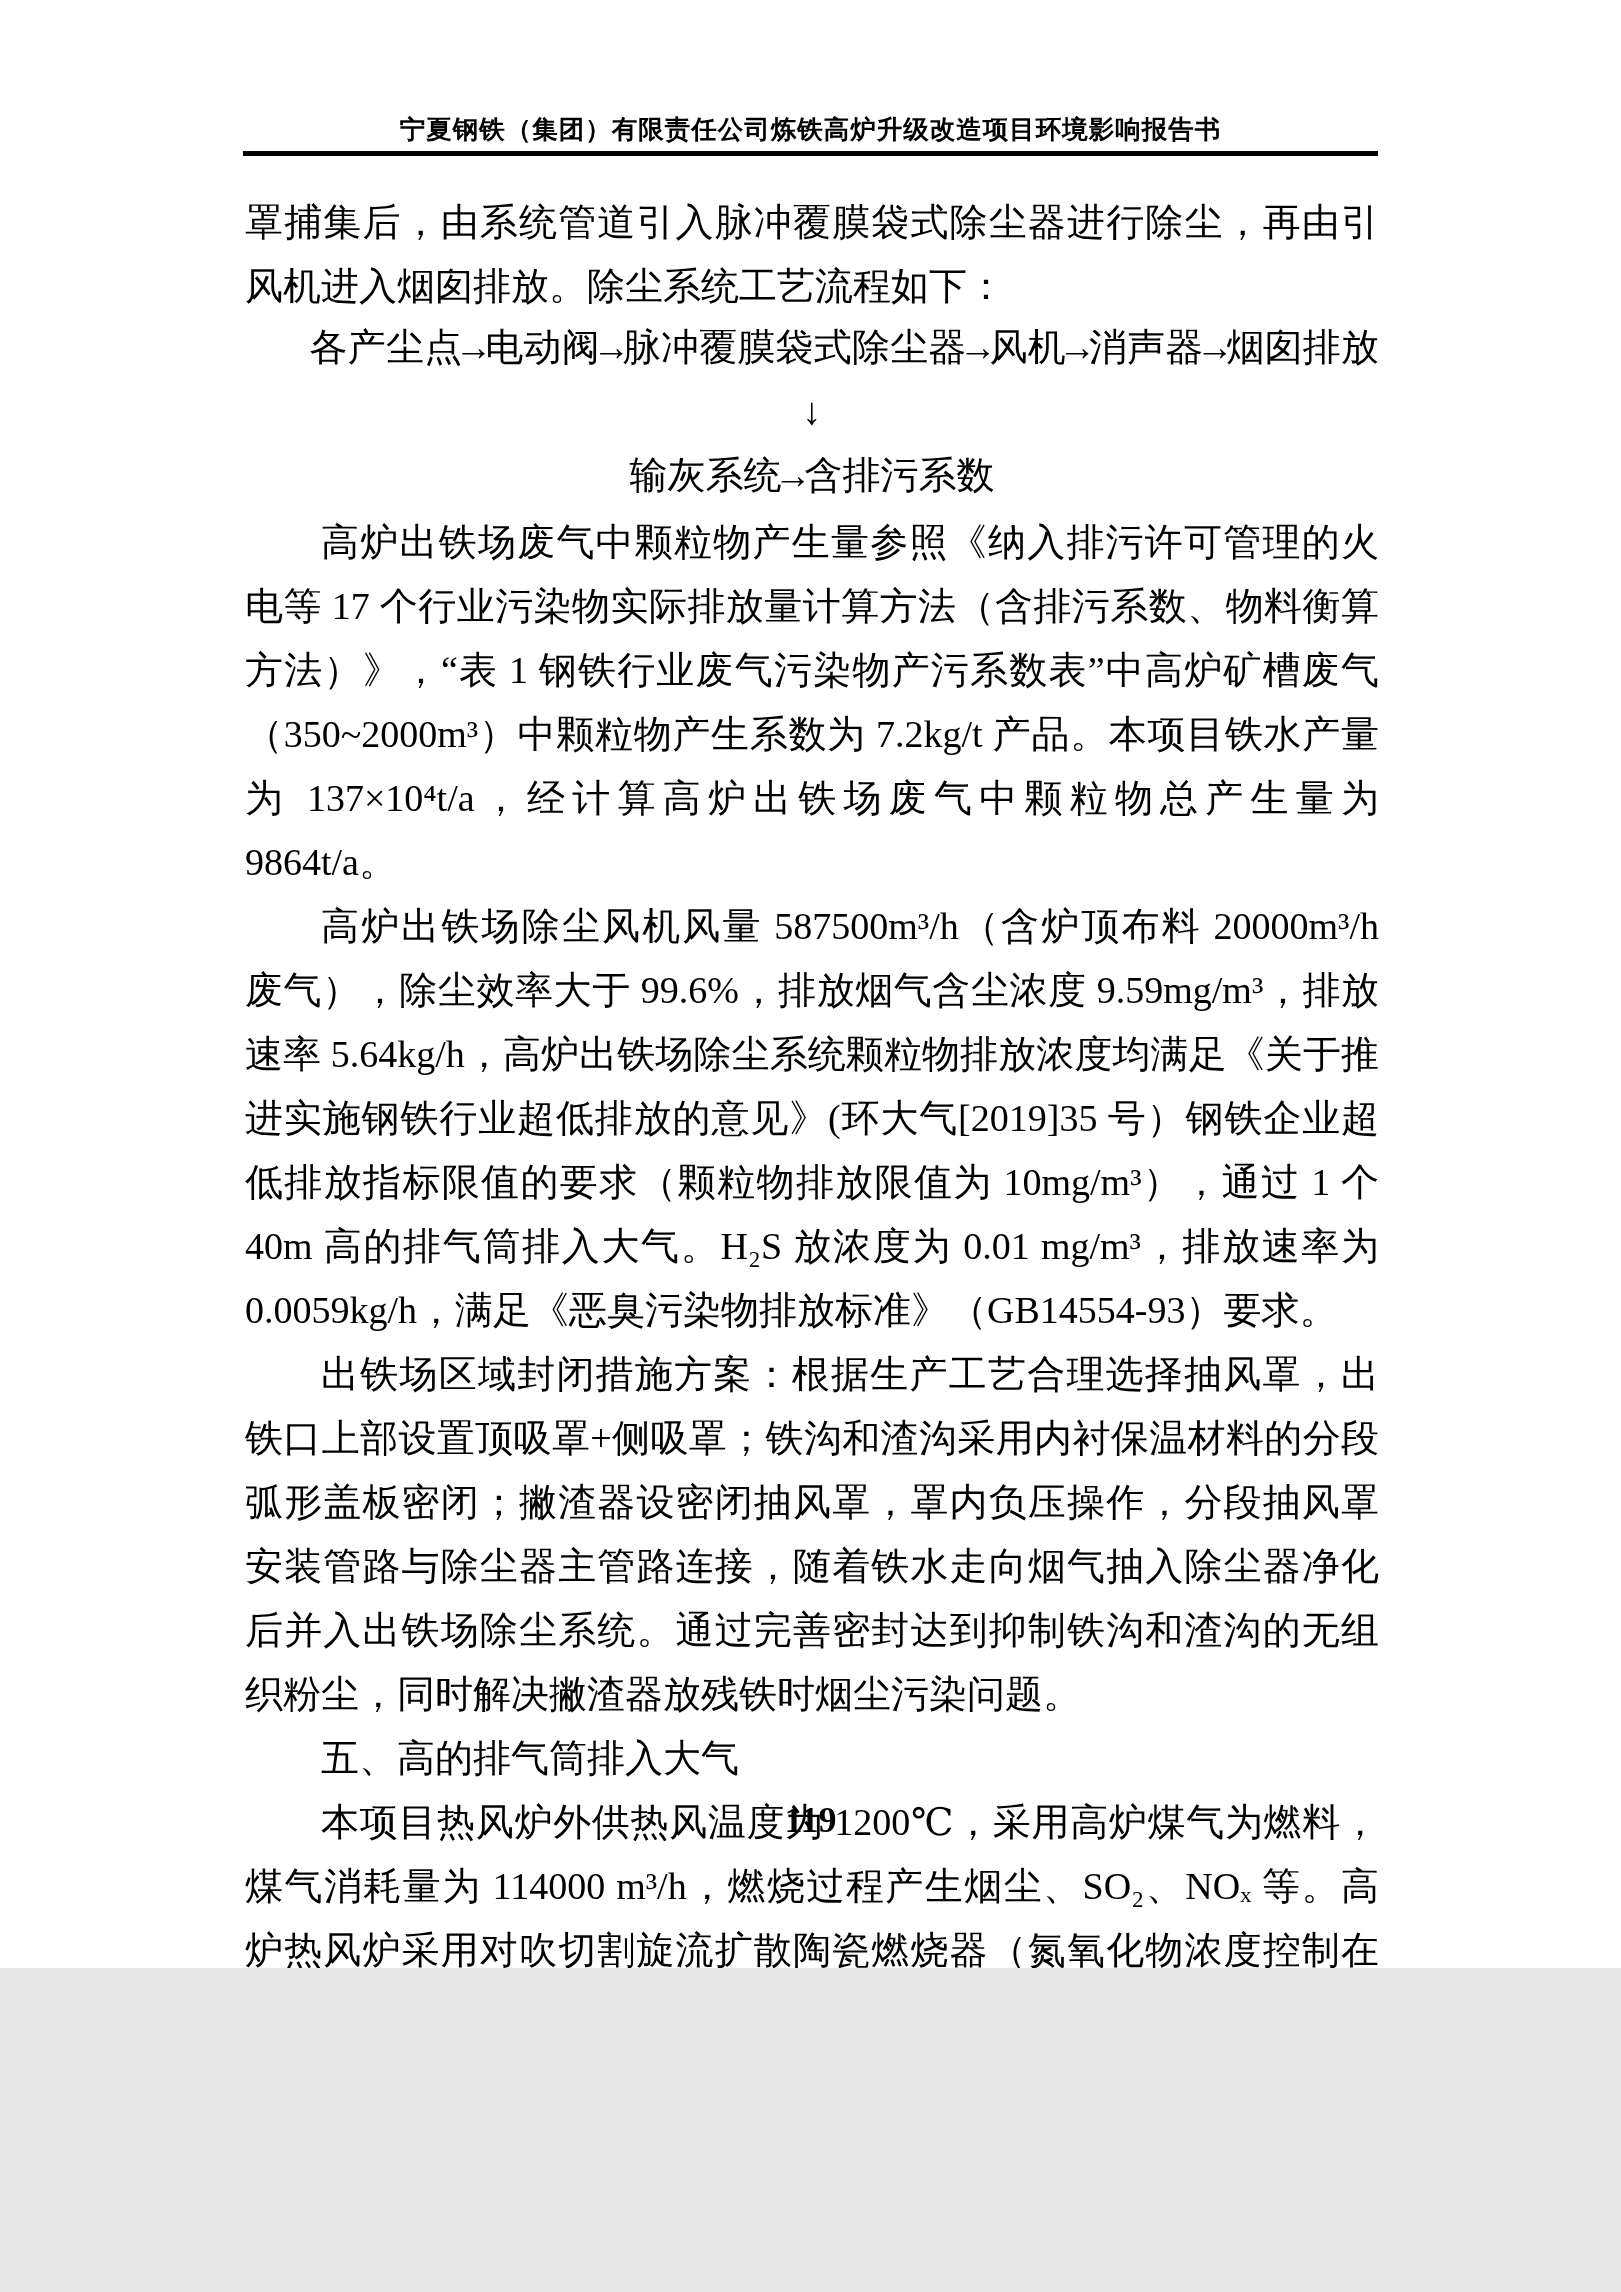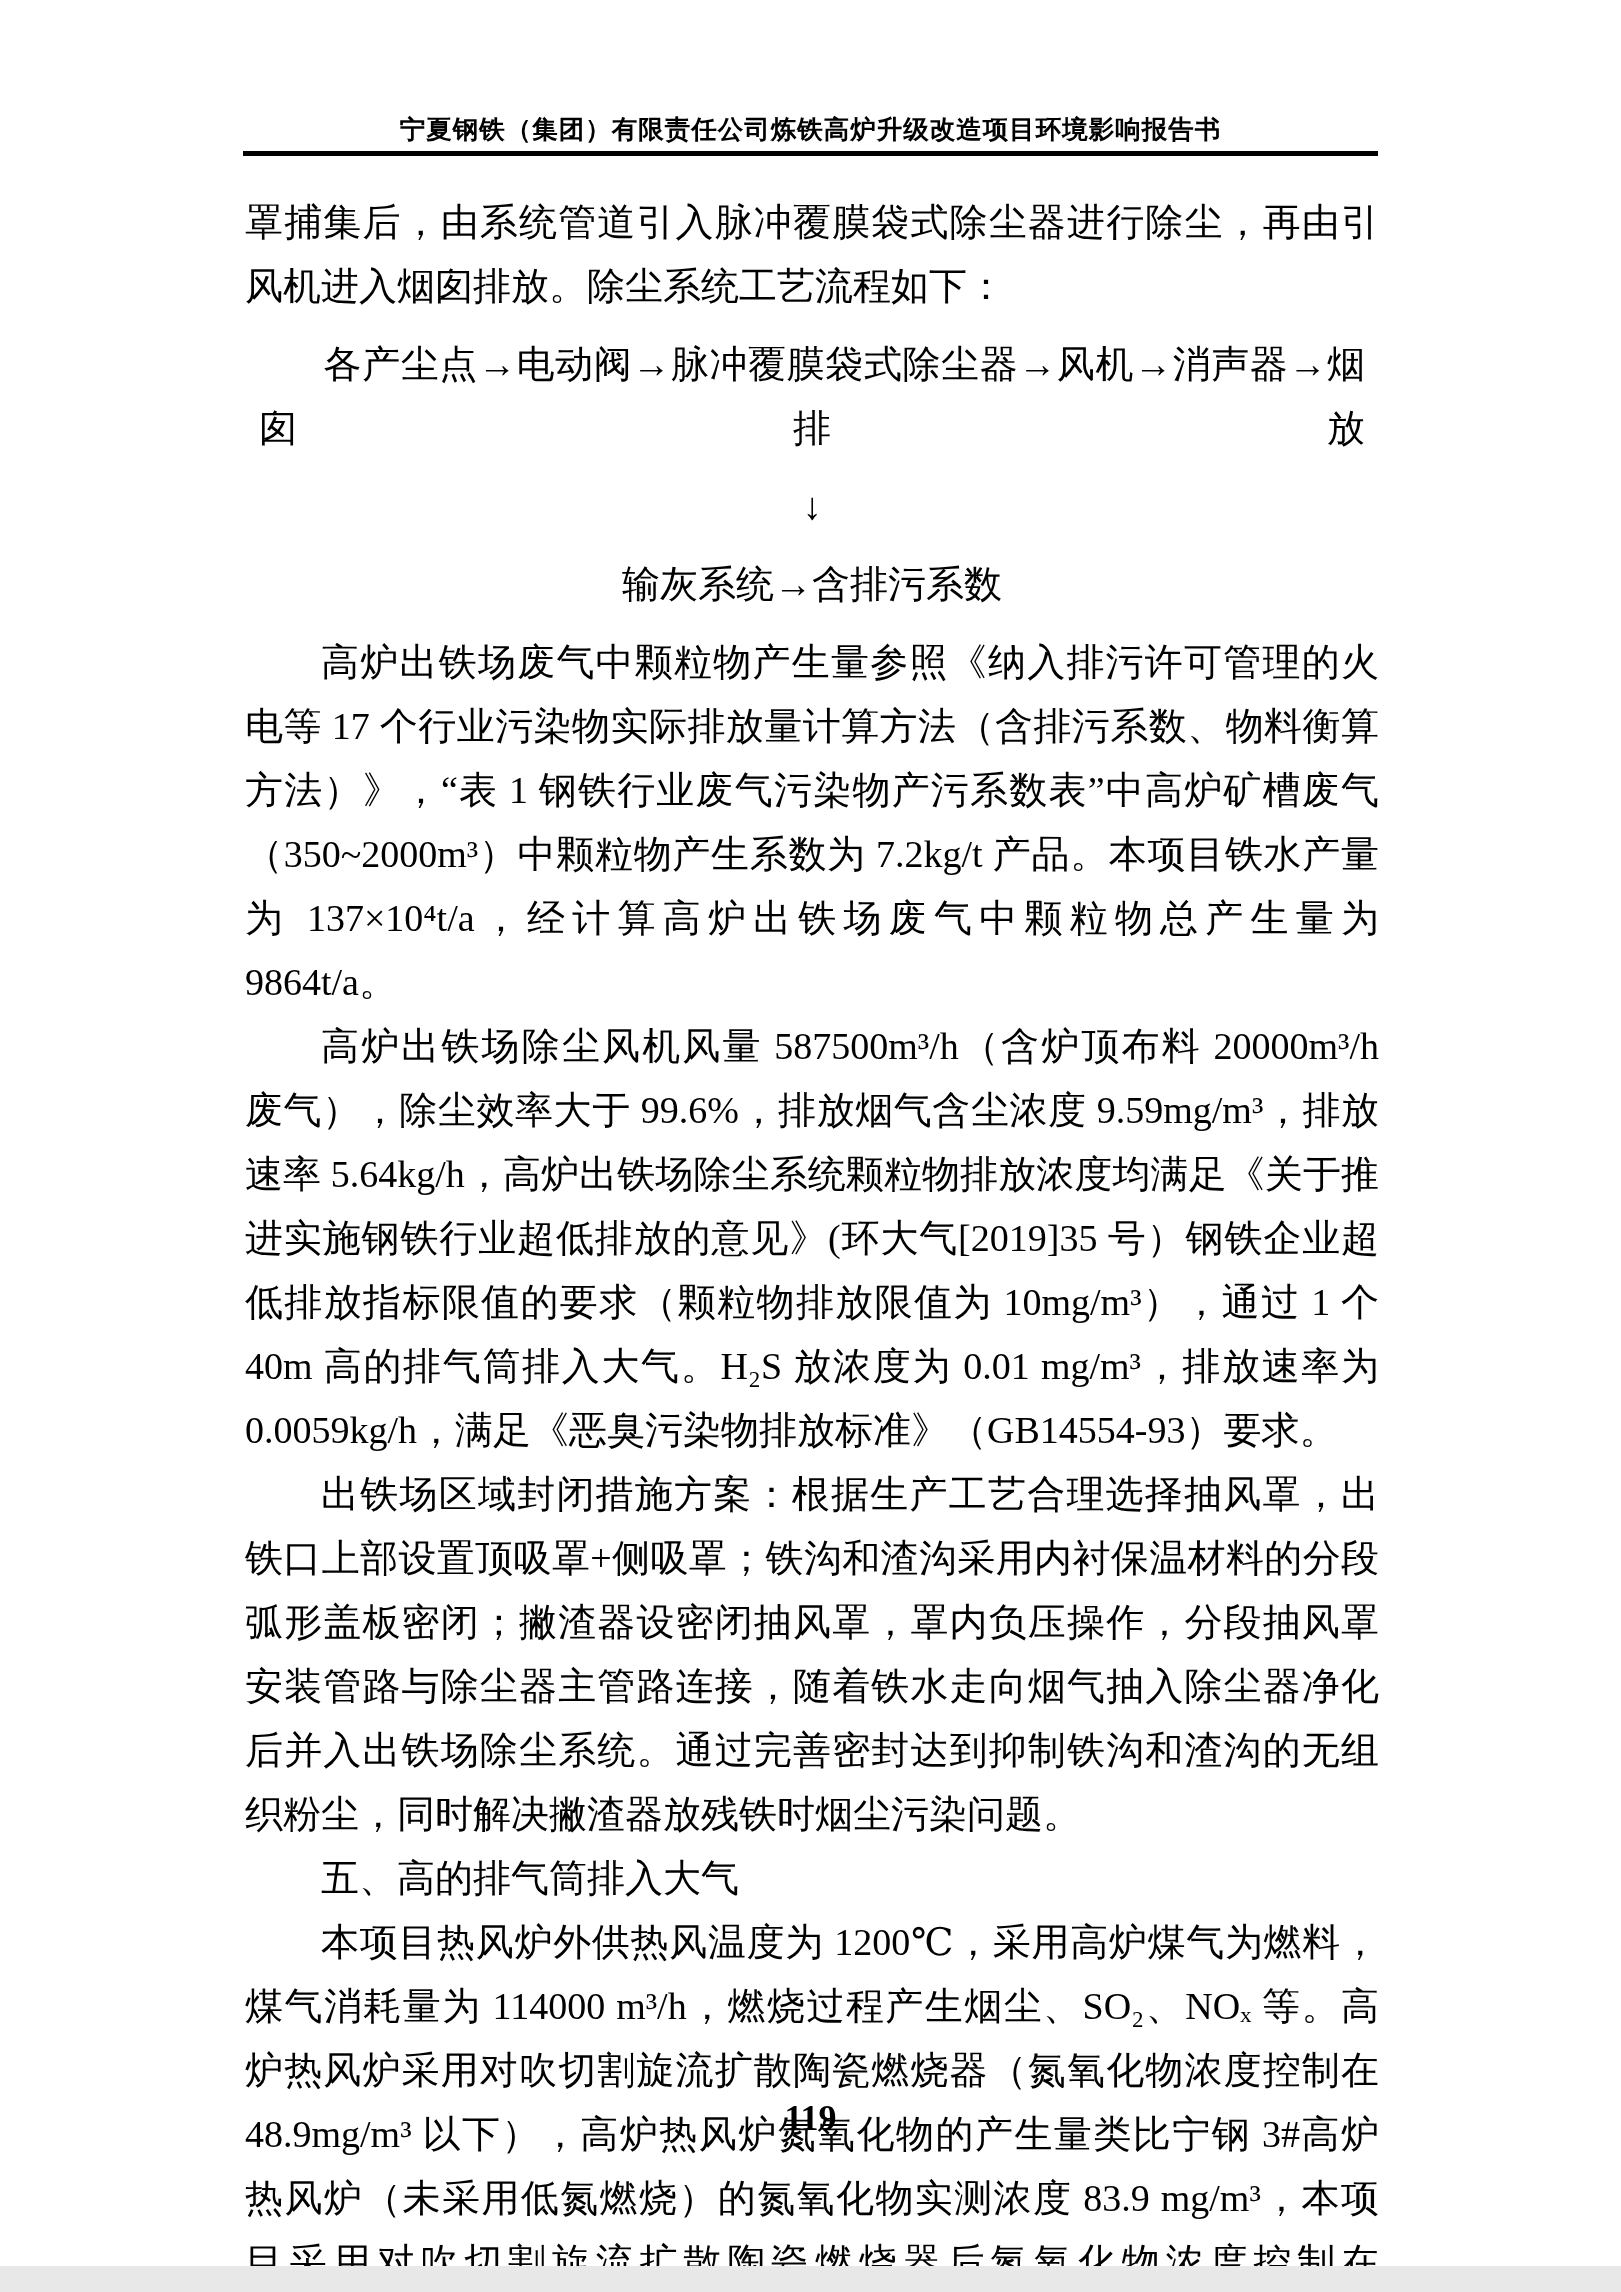--- a/index.html
+++ b/index.html
@@ -3,21 +3,21 @@
 <meta charset="utf-8">
 <style>
   html, body {
     margin: 0;
     padding: 0;
     background: #e8e8e8;
   }
   .page {
     position: relative;
     width: 1621px;
-    height: 2266px;
+    height: 1968px;
     margin: 0 auto;
     background: #ffffff;
     color: #000000;
     font-family: "Liberation Serif", "DejaVu Serif", serif;
     overflow: hidden;
   }
   .doc-header {
     margin: 0 243px;
     padding-top: 114px;
   }
@@ -40,21 +40,22 @@
     text-align: justify;
   }
   .para {
     margin: 0;
     text-indent: 2em;
   }
   .para.no-indent {
     text-indent: 0;
   }
   .flow-line {
-    margin: 14px;
+    margin: 0;
+    font-family: Liberation Mono, monospace;
   }
   .flow-justify {
     text-indent: 1.7em;
     text-align: justify;
     text-align-last: justify;
   }
   .flow-center {
     text-align: center;
     text-align-last: center;
     text-indent: 0;

